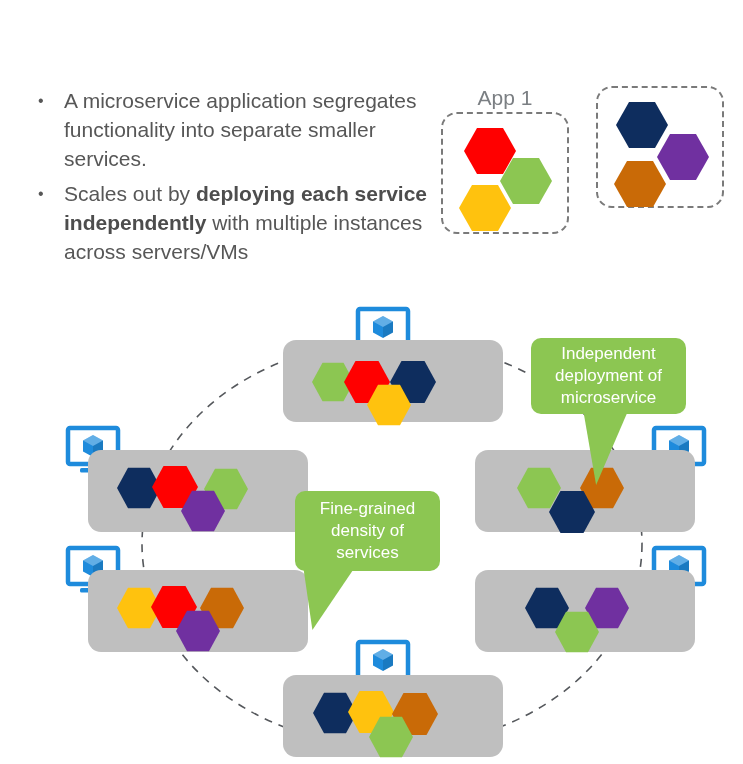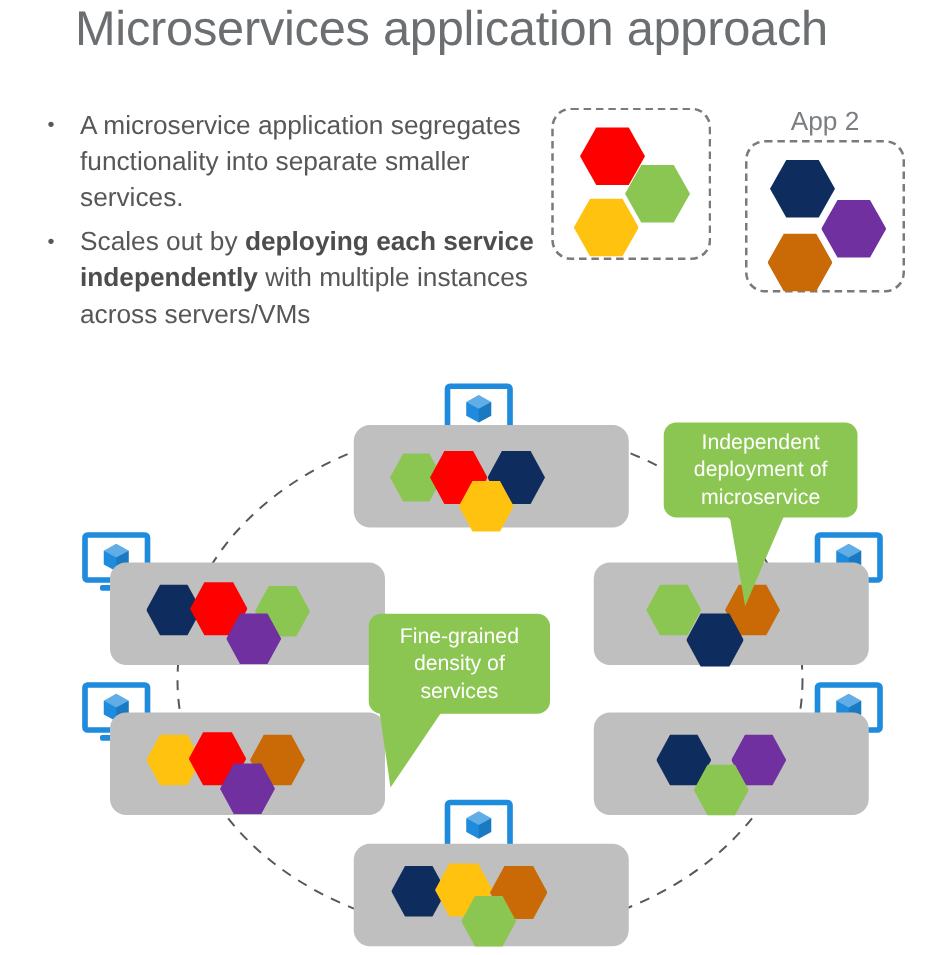--- a/index.html
+++ b/index.html
@@ -64,43 +64,42 @@
     justify-content:center;padding:8px 10px;box-sizing:border-box;
   }
   .callout-tail{position:absolute;}
   svg{display:block;overflow:visible;}
 </style>
 </head>
 <body>
 
 <div id="slide">
 
-  <div id="title">Microservices application approach</div>
 
   <div id="bullets">
     <div class="bullet">
       <div class="bullet-dot">•</div>
       <div class="bullet-text"><span>A microservice application segregates functionality into separate smaller services.</span></div>
     </div>
     <div class="bullet">
       <div class="bullet-dot">•</div>
       <div class="bullet-text"><span>Scales out by </span><b>deploying each service independently</b><span> with multiple instances across servers/VMs</span></div>
     </div>
   </div>
 
   <div id="apps-layer">
       <div class="app-group" style="left: 441px; top: 86px;">
+        <div class="app-label">App 1</div>
         <div class="app-box">
           <div class="hex" style="left: 21px; top: 13px; width: 52px; height: 48px; background: rgb(255, 0, 0);"></div>
           <div class="hex" style="left: 57px; top: 43px; width: 52px; height: 48px; background: rgb(140, 198, 82);"></div>
           <div class="hex" style="left: 16px; top: 70px; width: 52px; height: 48px; background: rgb(255, 194, 14);"></div>
         </div>
       </div>
       <div class="app-group" style="left: 596px; top: 86px;">
-        <div class="app-label">App 2</div>
         <div class="app-box">
           <div class="hex" style="left: 18px; top: 13px; width: 52px; height: 48px; background: rgb(14, 45, 94);"></div>
           <div class="hex" style="left: 59px; top: 45px; width: 52px; height: 48px; background: rgb(112, 48, 160);"></div>
           <div class="hex" style="left: 16px; top: 72px; width: 52px; height: 48px; background: rgb(201, 106, 7);"></div>
         </div>
       </div>
     </div>
 
   <div id="ring">
 

